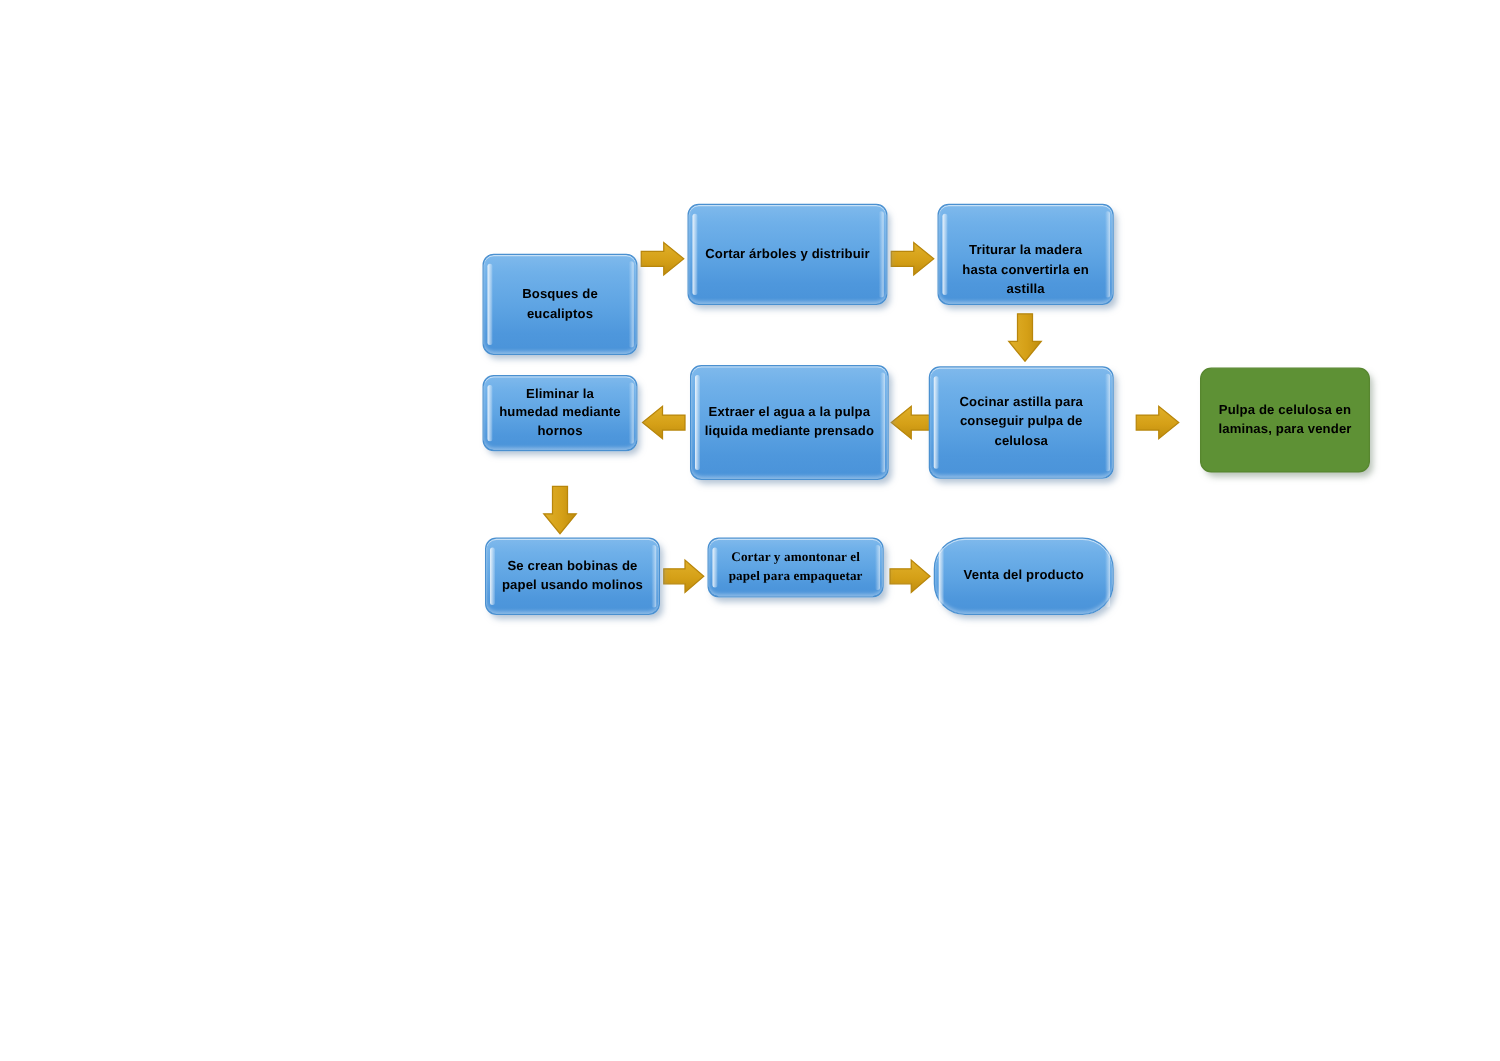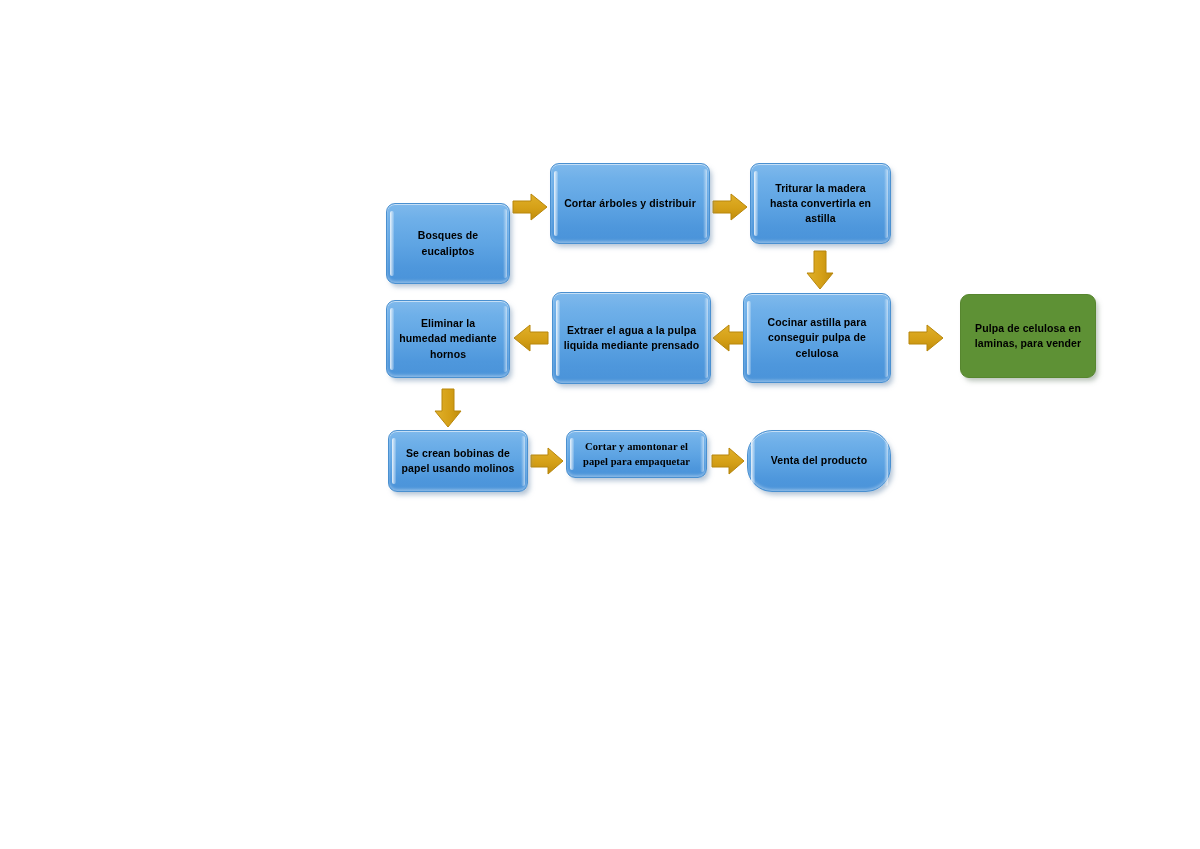--- a/index.html
+++ b/index.html
@@ -136,38 +136,38 @@
         <linearGradient id="gr-h2" x1="0" y1="0" x2="0" y2="1">
           <stop offset="0%" stop-color="#E0B02A"></stop>
           <stop offset="55%" stop-color="#D5A017"></stop>
           <stop offset="100%" stop-color="#BE8C0D"></stop>
         </linearGradient>
       </defs>
       <polygon points="1,9 19,9 19,2 35,15 19,28 19,21 1,21" fill="url(#gr-h2)" stroke="#B8860B" stroke-width="1"></polygon>
     </svg>
   </div>
 
-  <div class="node blue" style="left:750px; top:163px; width:141px; height:81px;">
+  <div class="node blue" style="left:750px; top:163px; width:141px; height:81px;align-items:flex-end;">
     <span class="label">Triturar la madera hasta convertirla en astilla</span>
   </div>
 
   <div class="arrow" style="left:805px; top:250px; width:30px; height:40px;">
     <svg width="30" height="40" viewBox="0 0 30 40">
       <defs>
         <linearGradient id="gr-v1" x1="0" y1="0" x2="1" y2="0">
           <stop offset="0%" stop-color="#E0B02A"></stop>
           <stop offset="55%" stop-color="#D5A017"></stop>
           <stop offset="100%" stop-color="#BE8C0D"></stop>
         </linearGradient>
       </defs>
       <polygon points="9,1 21,1 21,23 28,23 15,39 2,23 9,23" fill="url(#gr-v1)" stroke="#B8860B" stroke-width="1"></polygon>
     </svg>
   </div>
 
-  <div class="node blue" style="left:386px; top:300px; width:124px; height:78px;justify-content:center;">
+  <div class="node blue" style="left:386px; top:300px; width:124px; height:61px;justify-content:center;">
     <span class="label">Eliminar la humedad mediante hornos</span>
   </div>
 
   <div class="arrow" style="left:513px; top:323px; width:36px; height:30px;">
     <svg width="36" height="30" viewBox="0 0 36 30">
       <defs>
         <linearGradient id="gr-h3" x1="0" y1="0" x2="0" y2="1">
           <stop offset="0%" stop-color="#E0B02A"></stop>
           <stop offset="55%" stop-color="#D5A017"></stop>
           <stop offset="100%" stop-color="#BE8C0D"></stop>

